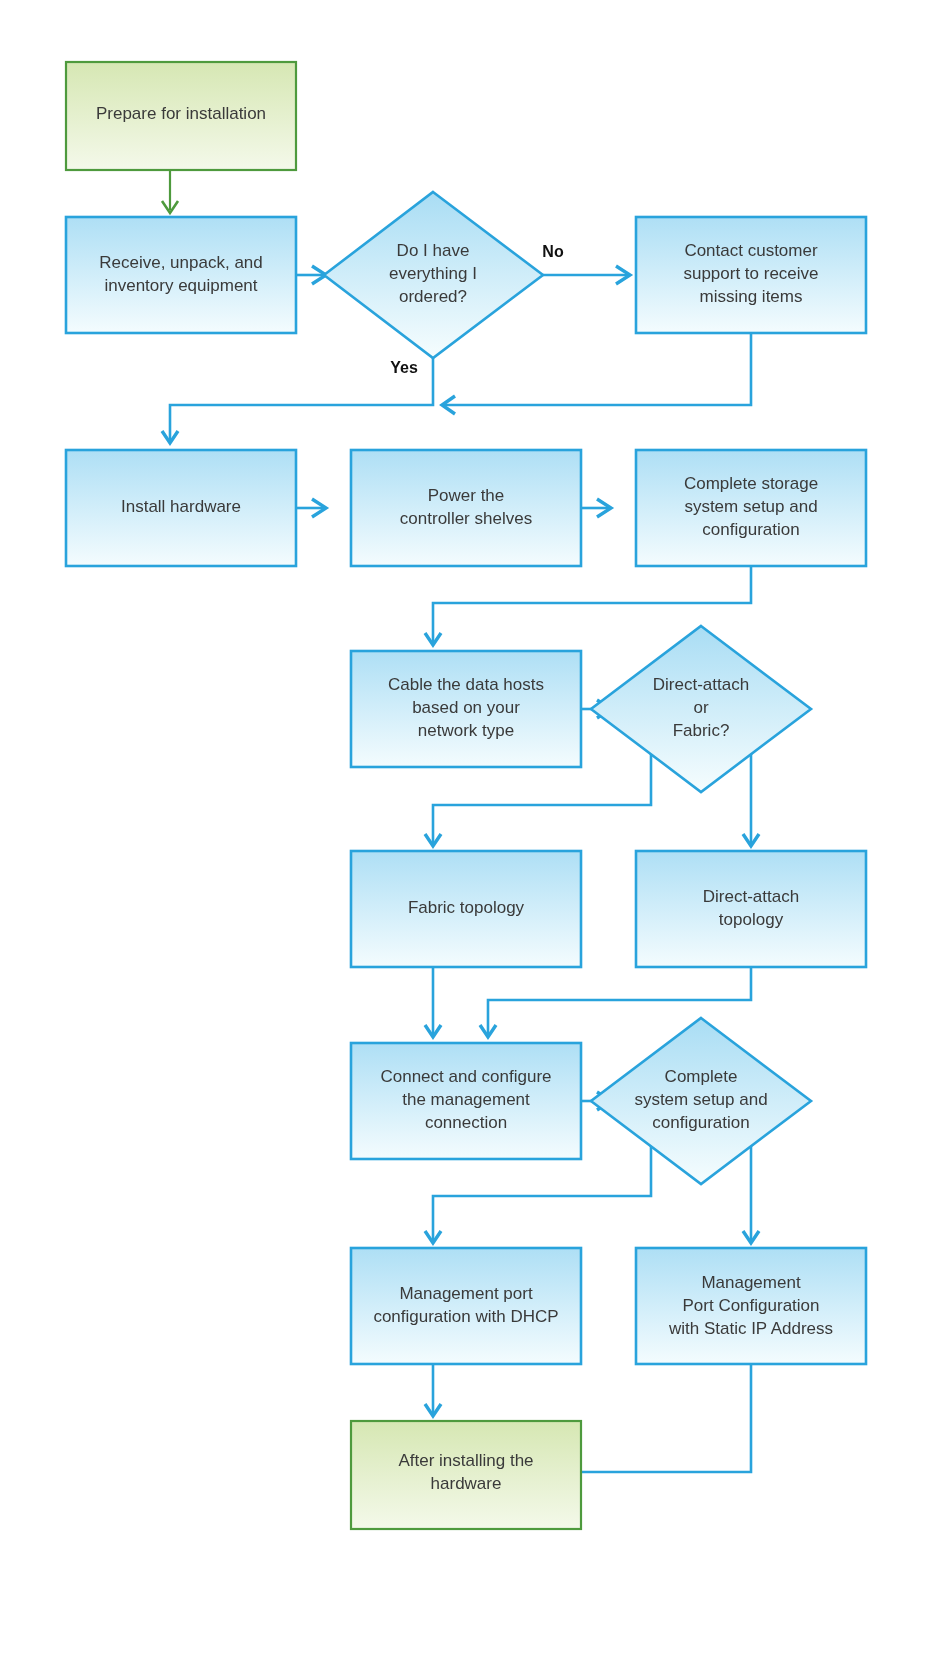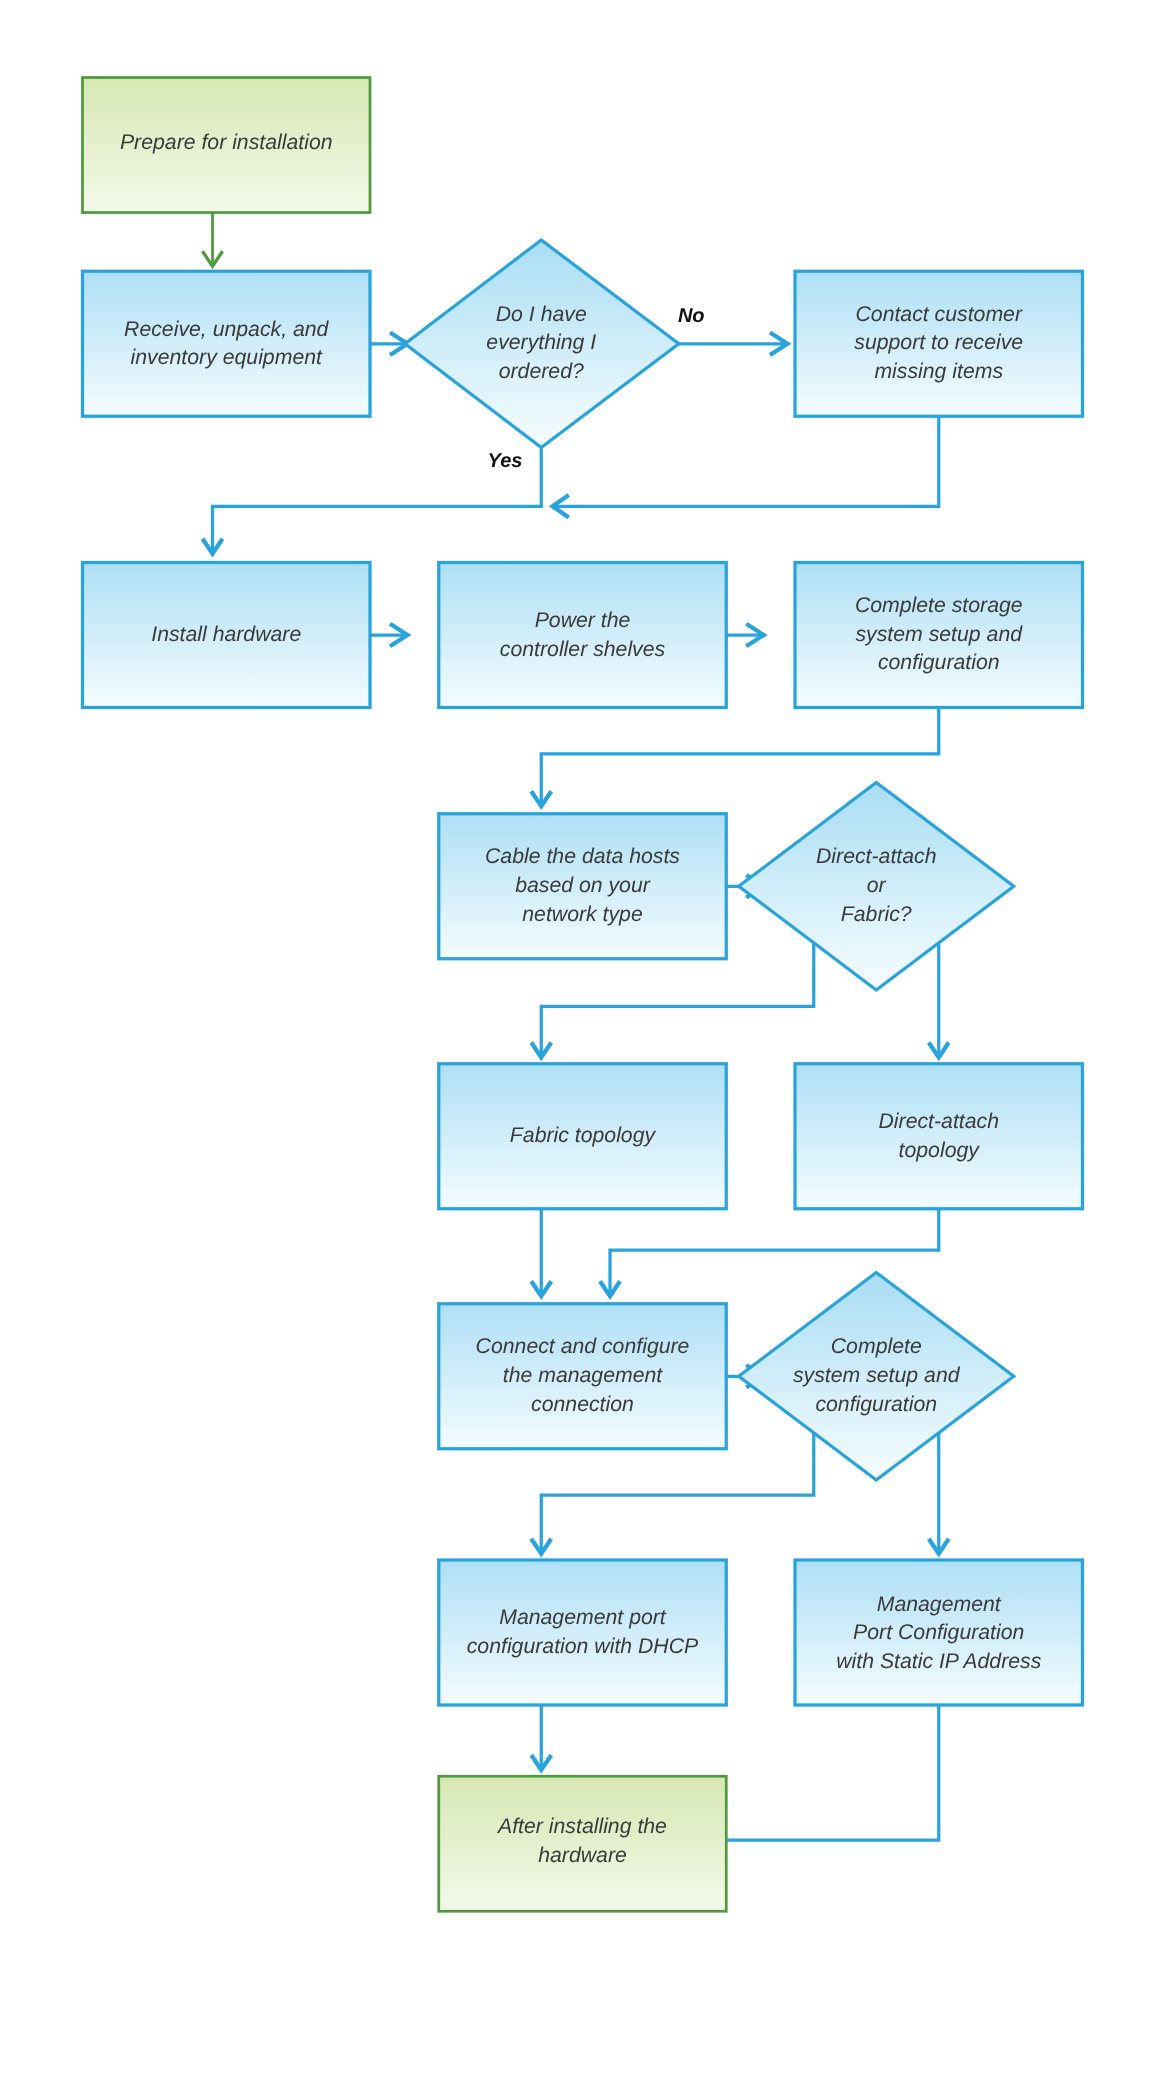--- a/index.html
+++ b/index.html
@@ -13,21 +13,20 @@
     font-family: "Liberation Sans", sans-serif;
     position: relative;
     overflow: hidden;
   }
   #flow-root {
     position: absolute;
     left: 0;
     top: 0;
     width: 930px;
     height: 1679px;
-    font-style: italic;
   }
   svg.flow-canvas {
     position: absolute;
     left: 0;
     top: 0;
     width: 930px;
     height: 1679px;
     display: block;
   }
   .node-label {

